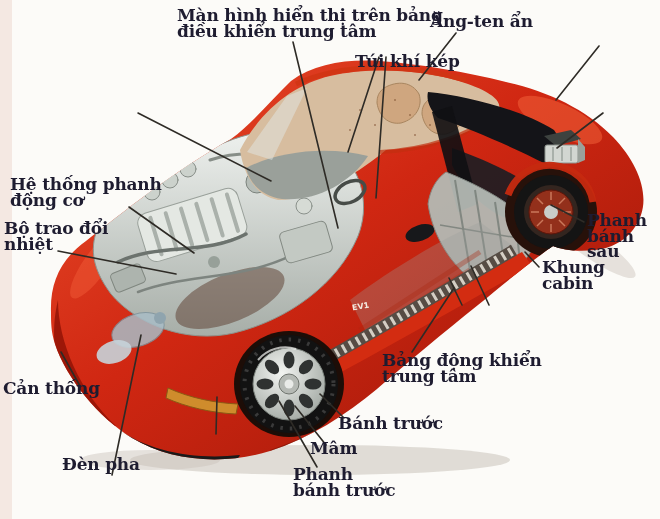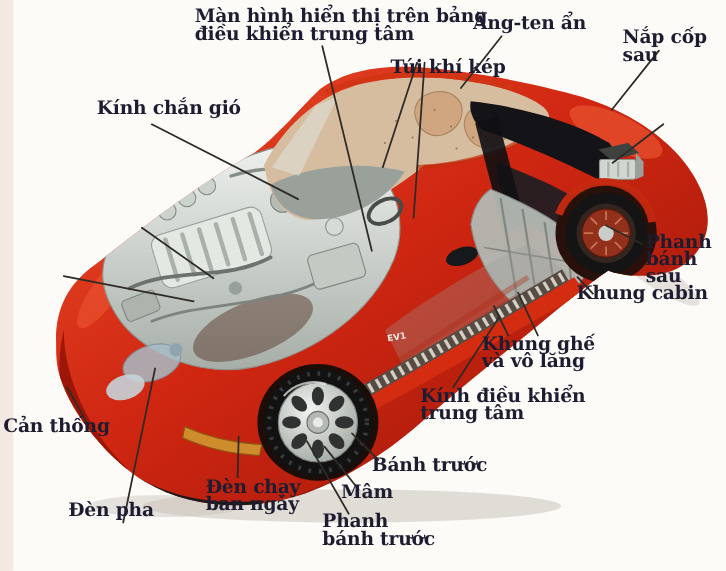--- a/index.html
+++ b/index.html
@@ -234,32 +234,30 @@
       <line x1="317" y1="467" x2="279" y2="401"></line>
       <line x1="326" y1="445" x2="295" y2="406"></line>
       <line x1="344" y1="418" x2="320" y2="394"></line>
     </g>
   </svg>
 
   <div class="label" style="left:177px;top:8px">Màn hình hiển thị trên bảng
 điều khiển trung tâm</div>
   <div class="label" style="left:355px;top:54px">Túi khí kép</div>
   <div class="label" style="left:430px;top:14px">Ăng-ten ẩn</div>
-  <div class="label" style="left:566px;top:27px">Nắp cốp sau</div>
-  <div class="label" style="left:88px;top:92px">Kính chắn gió</div>
+  <div class="label" style="left:10px;top:177px">Hệ thống phanh
+động cơ</div>
+  <div class="label" style="left:4px;top:221px">Bộ trao đổi
+nhiệt</div>
   <div class="label" style="left:587px;top:213px">Phanh
 bánh sau</div>
-  <div class="label" style="left:524px;top:260px">Khung cabin</div>
-  <div class="label" style="left:438px;top:306px">Khung ghế
-và vô lăng</div>
-  <div class="label" style="left:382px;top:353px">Kính điều khiển
+  <div class="label" style="left:542px;top:260px">Khung cabin</div>
+  <div class="label" style="left:382px;top:353px">Bảng động khiển
 trung tâm</div>
   <div class="label" style="left:3px;top:381px">Cản thống</div>
-  <div class="label" style="left:187px;top:436px">Đèn chạy
-ban ngày</div>
   <div class="label" style="left:62px;top:457px">Đèn pha</div>
   <div class="label" style="left:293px;top:467px">Phanh
 bánh trước</div>
   <div class="label" style="left:310px;top:441px">Mâm</div>
   <div class="label" style="left:338px;top:416px">Bánh trước</div>
 
   <span class="badge">EV1</span>
 </div>
 
 </body></html>

